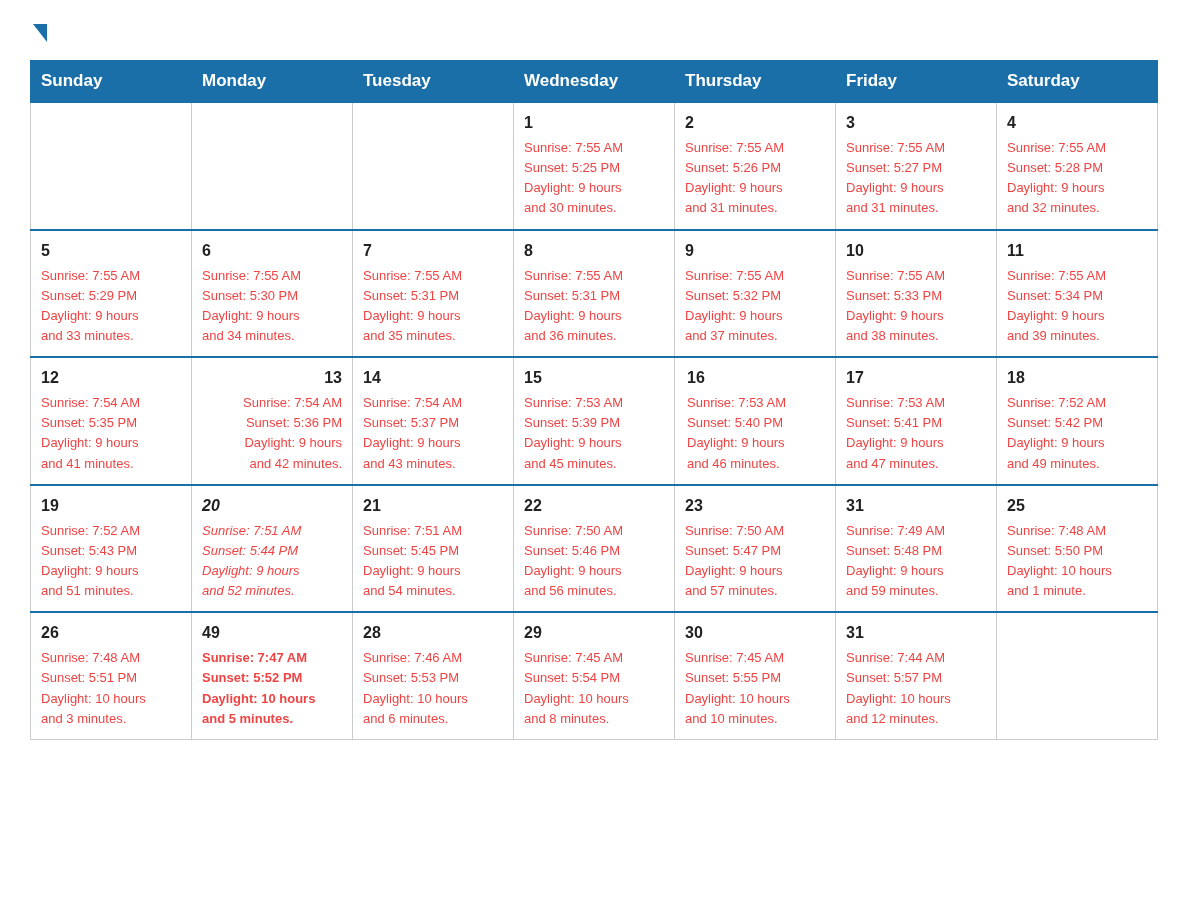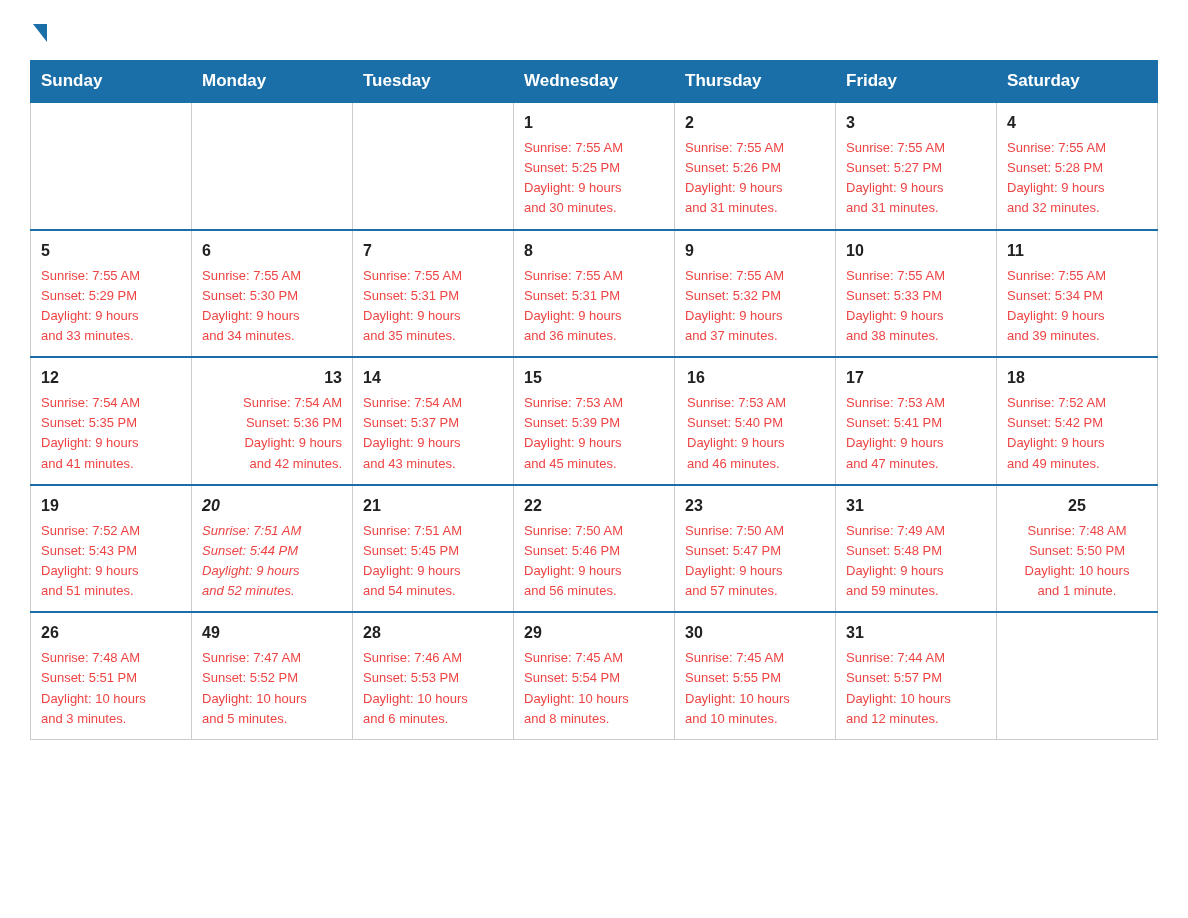--- a/index.html
+++ b/index.html
@@ -311,39 +311,39 @@
 Daylight: 9 hours
 and 57 minutes.</div>
         </td>
         <td style="border-top: 2px solid rgb(26, 111, 168);">
           <div class="day-number">31</div>
           <div class="day-info" style="white-space: pre-line;">Sunrise: 7:49 AM
 Sunset: 5:48 PM
 Daylight: 9 hours
 and 59 minutes.</div>
         </td>
-        <td style="border-top: 2px solid rgb(26, 111, 168); text-align: center;">
+        <td style="border-top: 2px solid rgb(26, 111, 168);">
           <div class="day-number">25</div>
           <div class="day-info" style="white-space: pre-line;">Sunrise: 7:48 AM
 Sunset: 5:50 PM
 Daylight: 10 hours
 and 1 minute.</div>
         </td>
       </tr>
       <tr>
         <td style="border-top: 2px solid rgb(26, 111, 168);">
           <div class="day-number">26</div>
           <div class="day-info" style="white-space: pre-line;">Sunrise: 7:48 AM
 Sunset: 5:51 PM
 Daylight: 10 hours
 and 3 minutes.</div>
         </td>
         <td style="border-top: 2px solid rgb(26, 111, 168);">
           <div class="day-number">49</div>
-          <div class="day-info" style="white-space: pre-line;">Sunrise: 7:47 AM
+          <div class="day-info" style="white-space: pre-line; font-weight: bold;">Sunrise: 7:47 AM
 Sunset: 5:52 PM
 Daylight: 10 hours
 and 5 minutes.</div>
         </td>
         <td style="border-top: 2px solid rgb(26, 111, 168); margin-top: 47px;">
           <div class="day-number">28</div>
           <div class="day-info" style="white-space: pre-line;">Sunrise: 7:46 AM
 Sunset: 5:53 PM
 Daylight: 10 hours
 and 6 minutes.</div>

